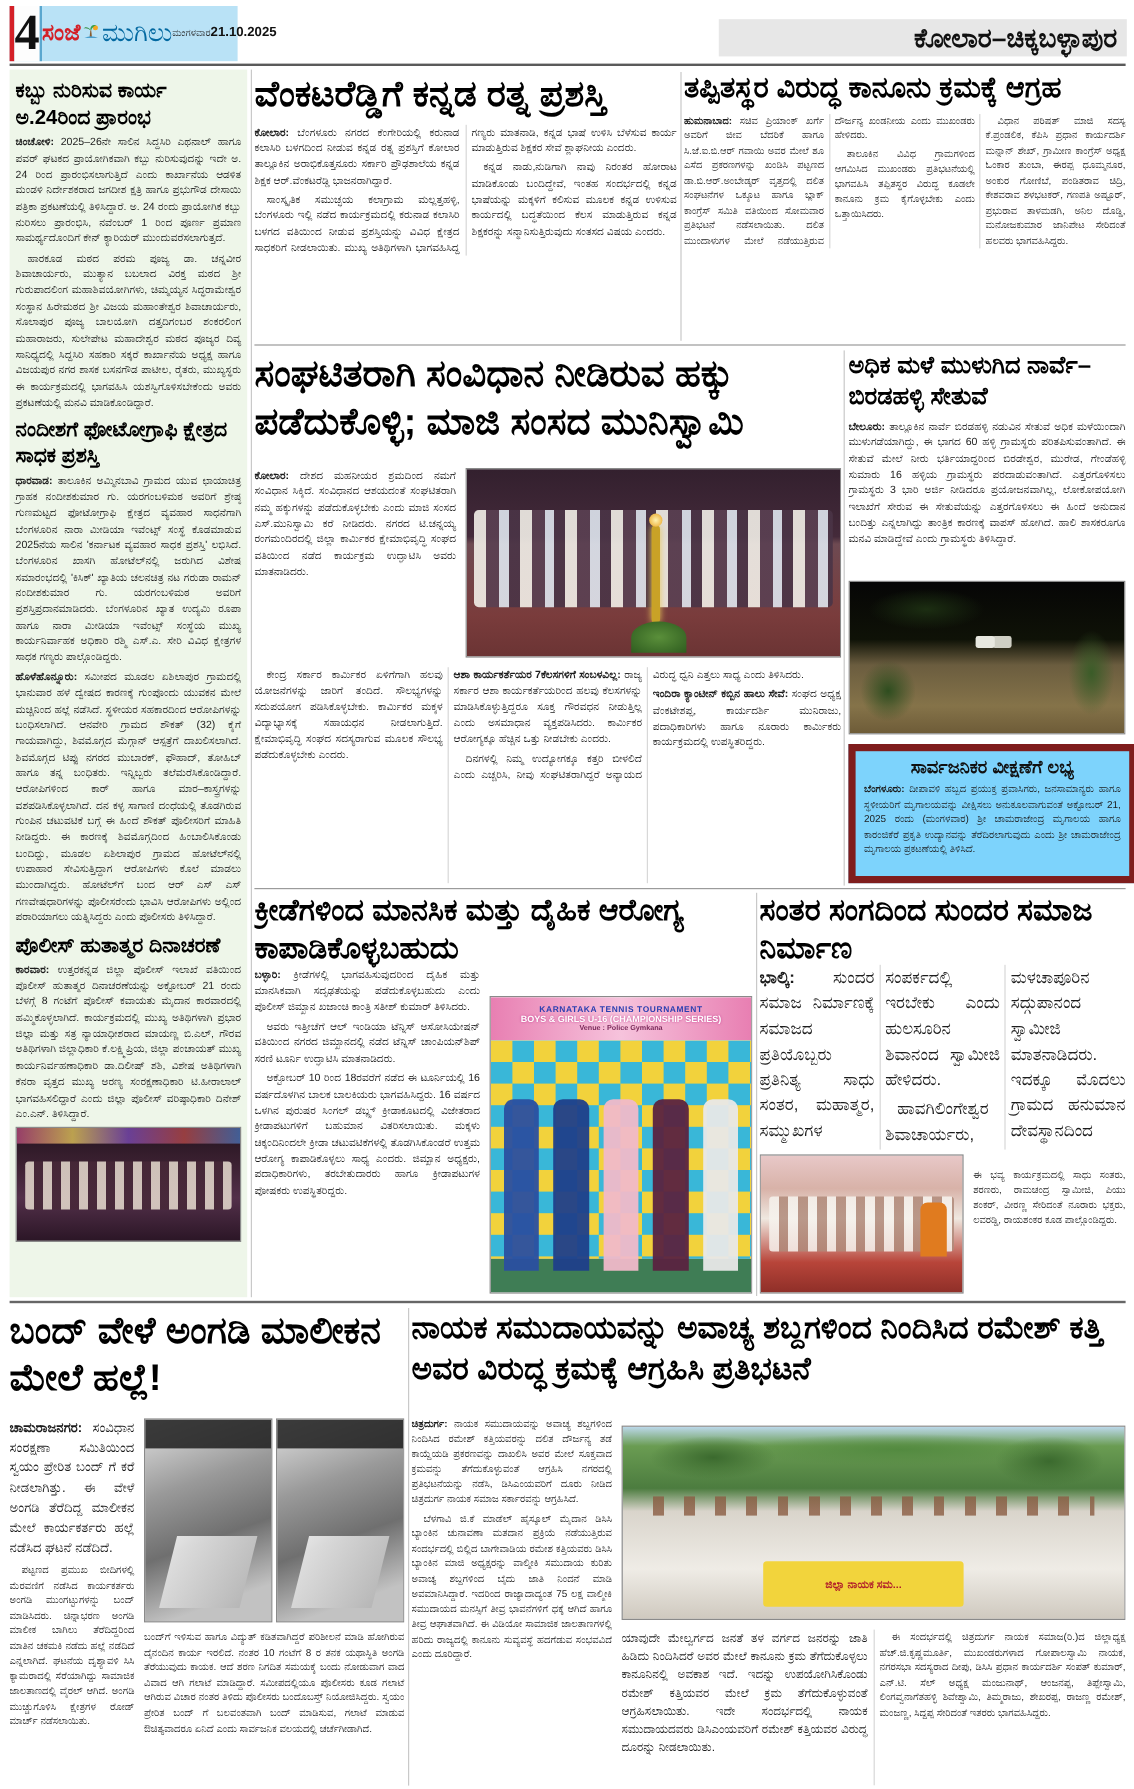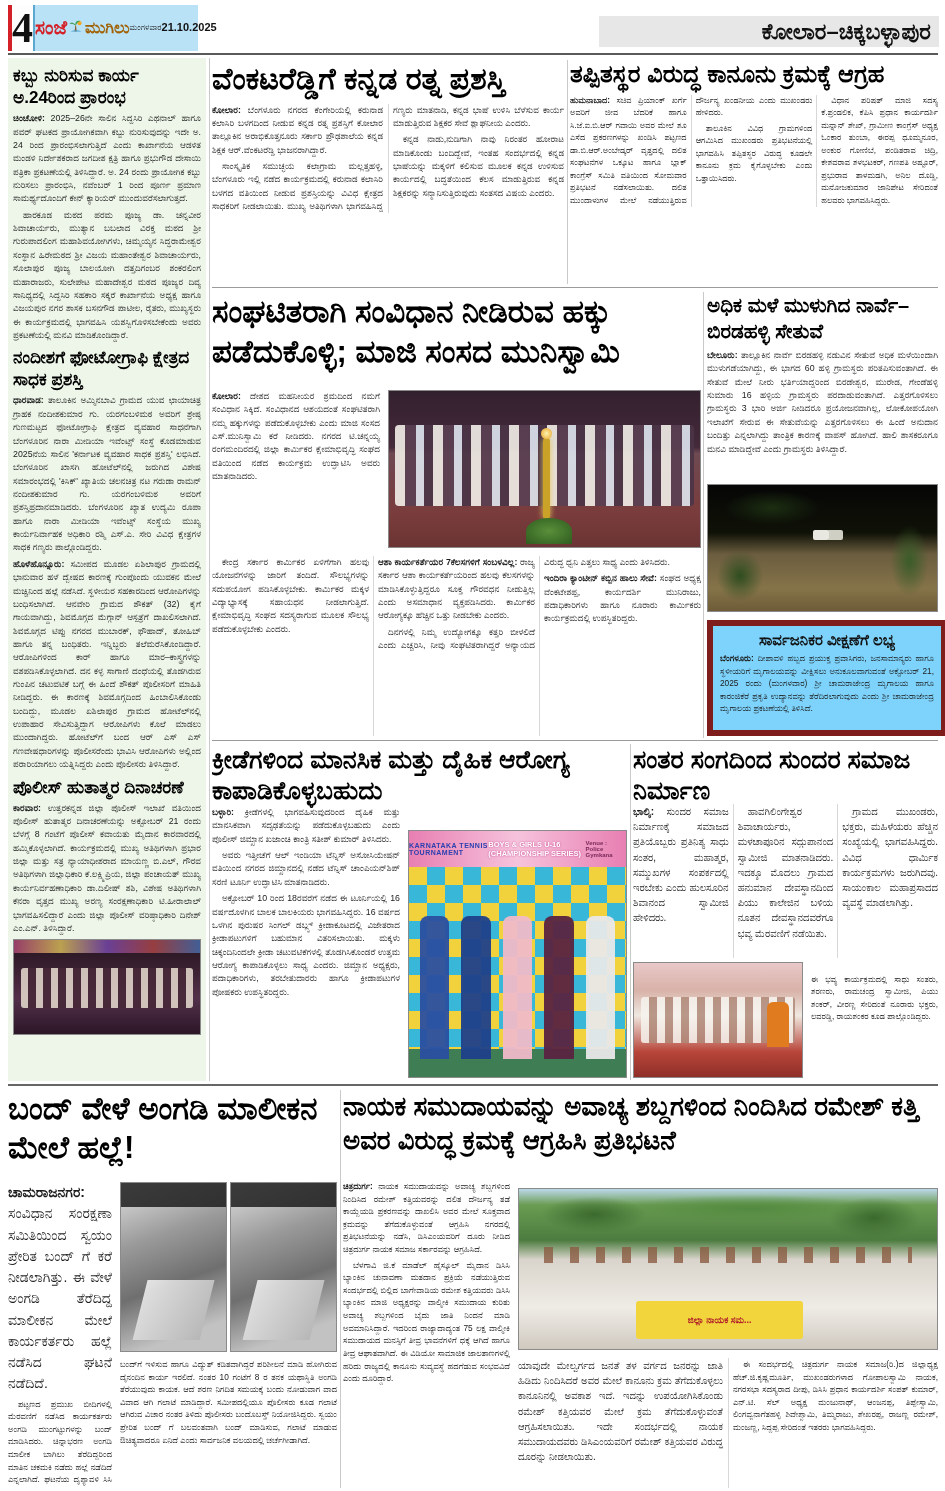--- a/index.html
+++ b/index.html
@@ -5,21 +5,21 @@
   html,body{margin:0;padding:0;background:#fff}
   #page{position:relative;width:945px;height:1491px;background:#fff;overflow:hidden;
         font-family:"Liberation Sans","DejaVu Sans",sans-serif;color:#111}
   
   #masthead{position:absolute;left:8px;top:5px;width:186px;height:46px;display:flex;border-left:4px solid #d42027;background:#b9e2f6}
   #pagenum{width:40px;background:#fdfdfd;display:flex;align-items:center;justify-content:center;
            font-size:42px;font-weight:700;font-family:"Liberation Serif",serif;border-right:2px solid #5aa7cf}
   #mh-right{flex:1;display:flex;flex-direction:row;align-items:center;justify-content:center;line-height:1.05}
   .mh-row{display:flex;align-items:center;gap:2px}
   .mh-red{color:#d42027;font-weight:700;font-size:19px}
-  .mh-blue{color:#a16207;font-weight:700;font-size:16px}
+  .mh-blue{color:#0369a1;font-weight:400;font-size:21px}
   .mh-day{font-size:8px;color:#222;margin-top:1px}
   .mh-date{font-size:11px;font-weight:700;color:#111}
   #region{position:absolute;right:6px;top:16px;width:340px;height:31px;background:#e7e7e7;
           display:flex;align-items:center;justify-content:flex-end;padding-right:8px;box-sizing:border-box;
           font-size:22px;font-weight:700}
   .hr{position:absolute;background:#9b9b9b;height:1px}
   .vr{position:absolute;background:#c9c9c9;width:1px}
   
   .hl{font-weight:700;text-align:left;color:#000}
   .hl-s{font-size:17px;line-height:1.3;margin:5px 0 3px}
@@ -43,21 +43,21 @@
   #ph-bridge{position:absolute;left:0;top:192px;width:231px;height:128px}
   #notice{position:absolute;left:707px;top:620px;width:240px;height:116px;background:#7dd3fc;
           border:6px solid #7f1d1d;box-sizing:border-box;padding:5px 7px;overflow:hidden}
   #notice .nt{font-size:15px;font-weight:700;text-align:center;margin:0 0 3px}
   #notice .bt{font-size:8.3px}
   #sports{position:absolute;left:212px;top:744px;width:415px;height:336px;overflow:hidden}
   #sports .txt{position:absolute;left:0;top:62px;width:188px;height:272px}
   #ph-tennis{position:absolute;left:196px;top:86px;width:219px;height:248px}
   #santa{position:absolute;left:633px;top:744px;width:305px;height:336px;overflow:hidden}
   #santa .cols{position:absolute;left:0;top:60px;width:305px;height:154px}
-  #santa .cols .bt{font-size:10px}
+  #santa .cols .bt{font-size:14px}
   #ph-santa{position:absolute;left:0;top:218px;width:170px;height:116px}
   #santa .side{position:absolute;left:178px;top:230px;width:127px;height:116px}
   #bandh{position:absolute;left:8px;top:1090px;width:329px;height:398px;overflow:hidden}
   #bandh .hl{font-size:31px;line-height:1.25;margin:0 0 6px}
   #bandh .lcol{position:absolute;left:0;top:92px;width:104px;height:306px}
   #bandh .phrow{position:absolute;left:112px;top:92px;width:217px;height:170px;display:flex;gap:3px}
   #ph-shop1,#ph-shop2{flex:1;height:170px}
   #bandh .cap{position:absolute;left:112px;top:268px;width:217px;height:130px}
   #protest{position:absolute;left:343px;top:1090px;width:595px;height:398px;overflow:hidden}
   #protest .hl{font-size:26px;line-height:1.3;margin:0 0 6px}
@@ -76,21 +76,21 @@
   .lampstem{position:absolute;left:49.5%;top:30%;width:7px;height:52%;background:#c9a227;border-radius:3px;box-shadow:0 0 6px #e8c85a}
   .lampflame{position:absolute;left:49%;top:24%;width:11px;height:11px;border-radius:50%;background:radial-gradient(#fff3b0,#e8a020)}
   .plant{position:absolute;left:44%;bottom:2%;width:46px;height:26px;border-radius:50% 50% 0 0;background:radial-gradient(#5a8f3a,#2e5c1f)}
   #ph-bridge{background:linear-gradient(180deg,#060606 0%,#0f1207 38%,#6b5d3f 55%,#857349 82%,#6e5c38 100%)}
   #ph-bridge::before{content:"";position:absolute;inset:0;
      background:radial-gradient(closest-side at 14% 72%,#2e4d1f,transparent 72%),
                 radial-gradient(closest-side at 88% 60%,#3a5c28,transparent 70%),
                 radial-gradient(closest-side at 28% 18%,#1c2e12,transparent 75%)}
   #ph-bridge::after{content:"";position:absolute;left:46%;top:36%;width:16px;height:10px;background:#e8e8e0;box-shadow:14px 0 0 #cfcfc4;border-radius:2px}
   #ph-tennis .banner{position:absolute;left:0;top:0;right:0;height:36px;
-     background:linear-gradient(90deg,#e87fb2,#f6c3dc,#e87fb2);display:flex;flex-direction:row;align-items:center;justify-content:center}
+     background:linear-gradient(90deg,#e87fb2,#f6c3dc,#e87fb2);display:flex;flex-direction:column;align-items:center;justify-content:center}
   #ph-tennis .b1{font-size:7px;font-weight:700;color:#2a3fb0;letter-spacing:.5px}
   #ph-tennis .b2{font-size:7.5px;font-weight:700;color:#fff;text-shadow:0 0 2px #c0368a}
   #ph-tennis .b3{font-size:6px;font-weight:700;color:#7a2a5a}
   #ph-tennis .court{position:absolute;left:0;top:36px;right:0;bottom:28px;
      background:repeating-conic-gradient(#39b7d8 0 90deg,#f2d23c 0 180deg) 0 0/36px 36px}
   #ph-tennis .floor{position:absolute;left:0;right:0;bottom:0;height:28px;background:#3f7d55}
   #ph-tennis .figs{position:absolute;left:5%;right:5%;bottom:18px;height:58%;display:flex;justify-content:space-between;align-items:flex-end}
   #ph-tennis .figs span{width:15%;height:100%;border-radius:8px 8px 0 0;opacity:.95}
   #ph-santa{background:linear-gradient(180deg,#e8c8c8 0%,#d8b2a8 24%,#efe8e0 46%,#b8453a 78%,#8f2f28 100%)}
   #ph-santa::before{content:"";position:absolute;left:4%;right:4%;top:30%;height:40%;opacity:.85;border-radius:3px;
@@ -242,21 +242,21 @@
     <div id="ph-santa" class="ph"></div>
     <div class="side">
       <p class="bt" style="font-size:8.2px">ಈ ಭವ್ಯ ಕಾರ್ಯಕ್ರಮದಲ್ಲಿ ಸಾಧು ಸಂತರು, ಶರಣರು, ರಾಮಚಂದ್ರ ಸ್ವಾಮೀಜಿ, ಪಿಯು ಶಂಕರ್, ವೀರಣ್ಣ ಸೇರಿದಂತೆ ನೂರಾರು ಭಕ್ತರು, ಲವರಡ್ಡಿ, ರಾಯಶಂಕರ ಕೂಡ ಪಾಲ್ಗೊಂಡಿದ್ದರು.</p>
     </div>
   </div>
   <div class="hr" style="left:8px;top:1084px;width:930px;height:2px;background:#666"></div>
 
   <div id="bandh">
     <div class="hl">ಬಂದ್ ವೇಳೆ ಅಂಗಡಿ ಮಾಲೀಕನ ಮೇಲೆ ಹಲ್ಲೆ!</div>
     <div class="lcol">
-      <p class="bt" style="font-size:14px"><b class="dl">ಚಾಮರಾಜನಗರ:</b> <span>ಸಂವಿಧಾನ ಸಂರಕ್ಷಣಾ ಸಮಿತಿಯಿಂದ ಸ್ವಯಂ ಪ್ರೇರಿತ ಬಂದ್ ಗೆ ಕರೆ ನೀಡಲಾಗಿತ್ತು. ಈ ವೇಳೆ ಅಂಗಡಿ ತೆರೆದಿದ್ದ ಮಾಲೀಕನ ಮೇಲೆ ಕಾರ್ಯಕರ್ತರು ಹಲ್ಲೆ ನಡೆಸಿದ ಘಟನೆ ನಡೆದಿದೆ.</span></p>
+      <p class="bt" style="font-size:11px"><b class="dl">ಚಾಮರಾಜನಗರ:</b> <span>ಸಂವಿಧಾನ ಸಂರಕ್ಷಣಾ ಸಮಿತಿಯಿಂದ ಸ್ವಯಂ ಪ್ರೇರಿತ ಬಂದ್ ಗೆ ಕರೆ ನೀಡಲಾಗಿತ್ತು. ಈ ವೇಳೆ ಅಂಗಡಿ ತೆರೆದಿದ್ದ ಮಾಲೀಕನ ಮೇಲೆ ಕಾರ್ಯಕರ್ತರು ಹಲ್ಲೆ ನಡೆಸಿದ ಘಟನೆ ನಡೆದಿದೆ.</span></p>
       <p class="bt ind" style="font-size:8.3px">ಪಟ್ಟಣದ ಪ್ರಮುಖ ಬೀದಿಗಳಲ್ಲಿ ಮೆರವಣಿಗೆ ನಡೆಸಿದ ಕಾರ್ಯಕರ್ತರು ಅಂಗಡಿ ಮುಂಗಟ್ಟುಗಳನ್ನು ಬಂದ್ ಮಾಡಿಸಿದರು. ಚಿನ್ನಾಭರಣ ಅಂಗಡಿ ಮಾಲೀಕ ಬಾಗಿಲು ತೆರೆದಿದ್ದರಿಂದ ಮಾತಿನ ಚಕಮಕಿ ನಡೆದು ಹಲ್ಲೆ ನಡೆದಿದೆ ಎನ್ನಲಾಗಿದೆ. ಘಟನೆಯ ದೃಶ್ಯಾವಳಿ ಸಿಸಿ ಕ್ಯಾಮರಾದಲ್ಲಿ ಸೆರೆಯಾಗಿದ್ದು ಸಾಮಾಜಿಕ ಜಾಲತಾಣದಲ್ಲಿ ವೈರಲ್ ಆಗಿದೆ. ಅಂಗಡಿ ಮುಚ್ಚುಗೊಳಿಸಿ ಕ್ಷೇತ್ರಗಳ ರೋಡ್ ಮಾರ್ಚ್ ನಡೆಸಲಾಯಿತು.</p>
     </div>
     <div class="phrow">
       <div id="ph-shop1" class="ph"></div>
       <div id="ph-shop2" class="ph"></div>
     </div>
     <div class="cap">
       <p class="bt" style="font-size:8.3px">ಬಂದ್‌ಗೆ ಇಳಿಸುವ ಹಾಗೂ ವಿದ್ಯುತ್ ಕಡಿತವಾಗಿದ್ದರೆ ಪರಿಶೀಲನೆ ಮಾಡಿ ಹೋಗಿರುವ ದೈನಂದಿನ ಕಾರ್ಯ ಇರಲಿದೆ. ನಂತರ 10 ಗಂಟೆಗೆ 8 ರ ತನಕ ಯಥಾಸ್ಥಿತಿ ಅಂಗಡಿ ತೆರೆಯುವುದು ಕಾಯಕ. ಆದೆ ಶರಣ ನಿಗದಿತ ಸಮಯಕ್ಕೆ ಬಂದು ನೋಡುವಾಗ ವಾದ ವಿವಾದ ಆಗಿ ಗಲಾಟೆ ಮಾಡಿದ್ದಾರೆ. ಸಮೀಪದಲ್ಲಿಯೂ ಪೊಲೀಸರು ಕೂಡ ಗಲಾಟೆ ಆಗಿರುವ ವಿಚಾರ ನಂತರ ತಿಳಿದು ಪೊಲೀಸರು ಬಂದೊಬಸ್ತ್ ನಿಯೋಜಿಸಿದ್ದರು. ಸ್ವಯಂ ಪ್ರೇರಿತ ಬಂದ್ ಗೆ ಬಲವಂತವಾಗಿ ಬಂದ್ ಮಾಡಿಸುವ, ಗಲಾಟೆ ಮಾಡುವ ಔಚಿತ್ಯವಾದರೂ ಏನಿದೆ ಎಂದು ಸಾರ್ವಜನಿಕ ವಲಯದಲ್ಲಿ ಚರ್ಚೆಗೀಡಾಗಿದೆ.</p>
     </div>
   </div>

